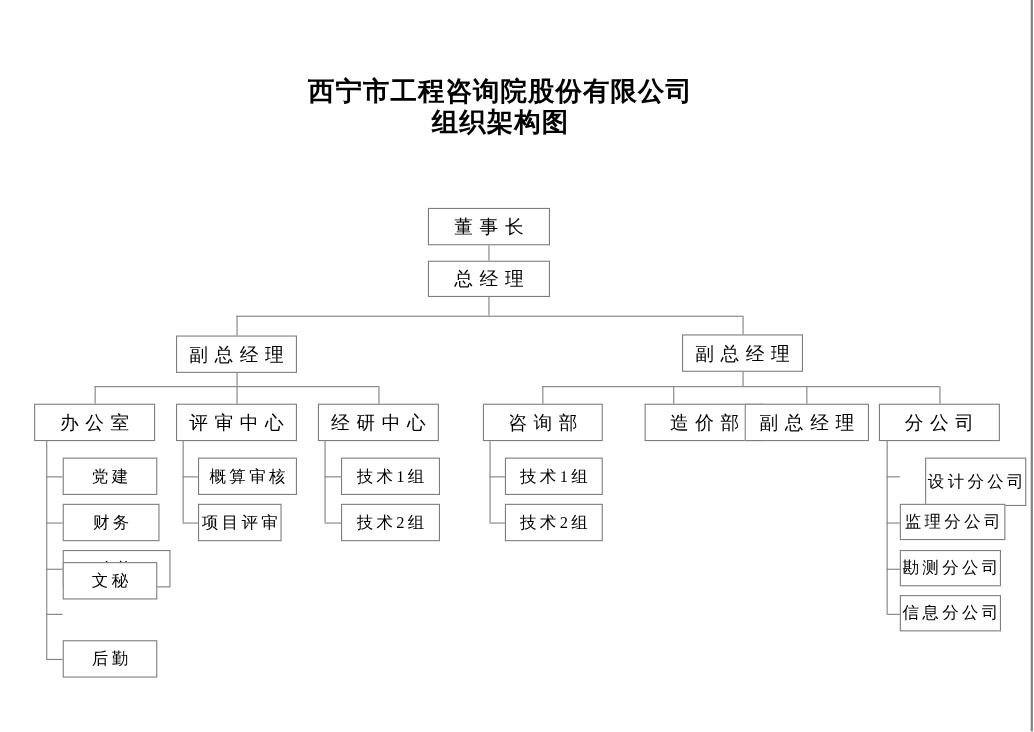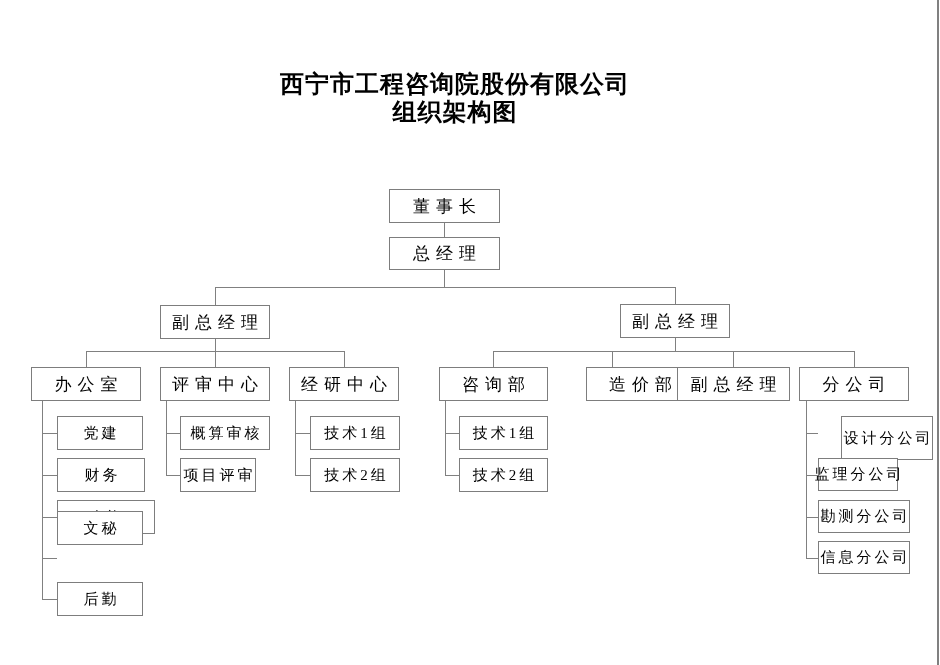--- a/index.html
+++ b/index.html
@@ -55,21 +55,21 @@
   <div class="node leaf" style="left:180px;top:416px;width:90px;height:34px">概算审核</div>
   <div class="node leaf" style="left:180px;top:458px;width:76px;height:34px">项目评审</div>
 
   <div class="node leaf" style="left:310px;top:416px;width:90px;height:34px">技术1组</div>
   <div class="node leaf" style="left:310px;top:458px;width:90px;height:34px">技术2组</div>
 
   <div class="node leaf" style="left:459px;top:416px;width:89px;height:34px">技术1组</div>
   <div class="node leaf" style="left:459px;top:458px;width:89px;height:34px">技术2组</div>
 
   <div class="node leaf" style="left:841px;top:416px;width:92px;height:44px">设计分公司</div>
-  <div class="node leaf" style="left:818px;top:458px;width:80px;height:33px">监理分公司</div>
+  <div class="node leaf" style="left:818px;top:458px;width:96px;height:33px">监理分公司</div>
   <div class="node leaf" style="left:818px;top:500px;width:92px;height:33px">勘测分公司</div>
   <div class="node leaf" style="left:818px;top:541px;width:92px;height:33px">信息分公司</div>
 
   <i class="lnv" style="left:444px;top:223px;height:14px"></i>
   <i class="lnv" style="left:444px;top:270px;height:17px"></i>
   <i class="lnh" style="left:215px;top:287px;width:460px"></i>
   <i class="lnv" style="left:215px;top:287px;height:18px"></i>
   <i class="lnv" style="left:675px;top:287px;height:17px"></i>
 
   <i class="lnv" style="left:215px;top:339px;height:12px"></i>

